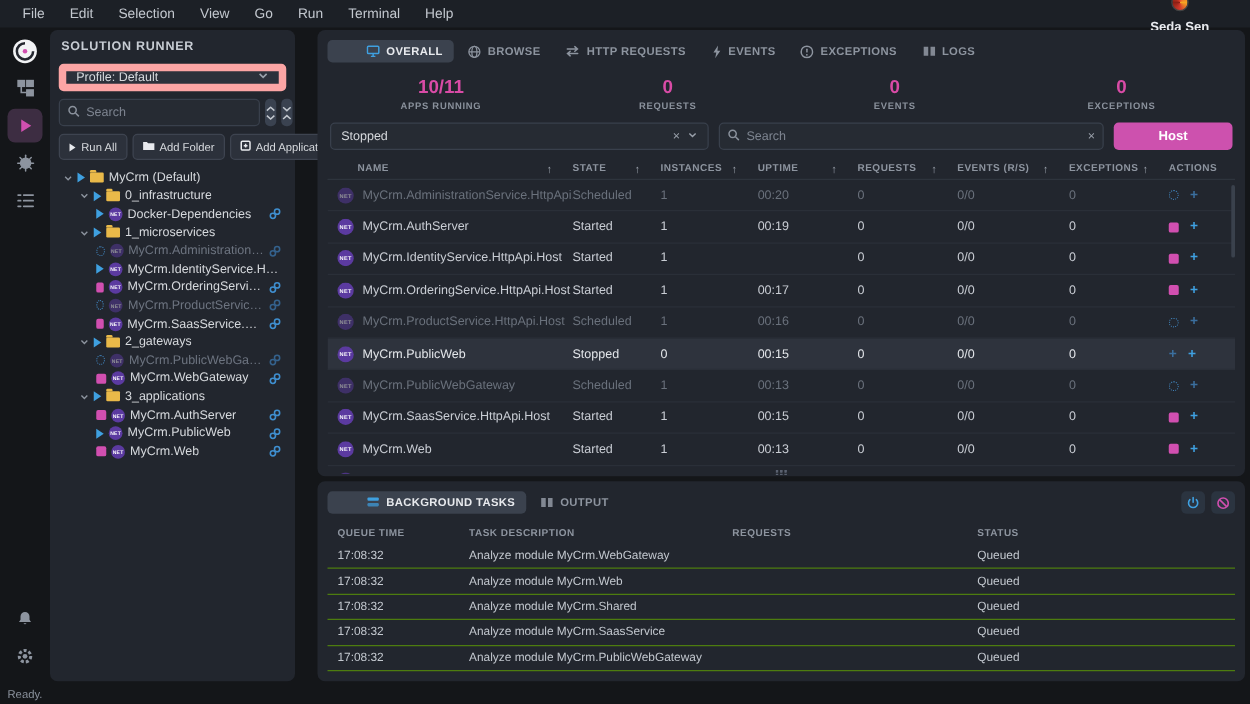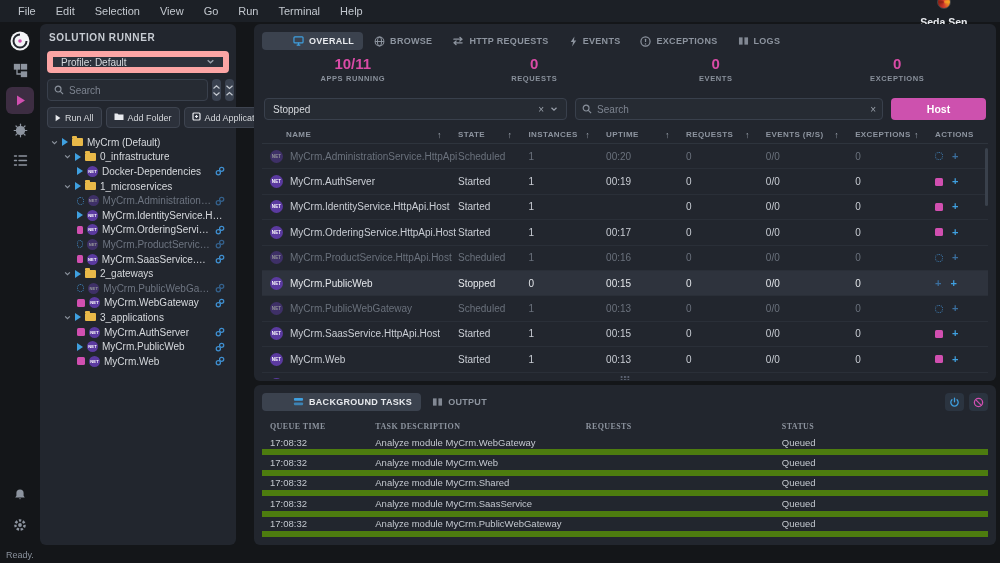--- a/index.html
+++ b/index.html
@@ -68,21 +68,21 @@
   .panel-bottom { flex:0 0 160px; background:#22262e; border-radius:6px; padding:5px 8px; display:flex; flex-direction:column; }
 
   .tabs { display:flex; align-items:center; gap:2px; height:24px; flex:0 0 24px; }
   .tab { display:flex; align-items:center; gap:5px; padding:4px 9px; border-radius:4px; font-size:9px; font-weight:bold; letter-spacing:.3px; color:#8d949f; white-space:nowrap; }
   .tab.active { background:#3b424e; color:#e8eaee;padding-left:31px; }
   .tab .tic { display:inline-flex; color:#3fa0e0; }
   .tab:not(.active) .tic { color:#8d949f; }
   .tabs-right { margin-left:auto; display:flex; gap:5px; }
   .mini-btn { width:19px; height:18px; border-radius:4px; background:#2b3440; display:flex; align-items:center; justify-content:center; }
 
-  .stats { display:flex; height:40px; flex:0 0 40px; align-items:flex-start; margin-top:2px; }
+  .stats { display:flex; height:40px; flex:0 0 40px; align-items:center; margin-top:2px; }
   .stat { flex:1; display:flex; flex-direction:column; align-items:center; gap:2px; }
   .stat-val { font-size:15px; font-weight:bold; color:#d94ba6; }
   .stat-lbl { font-size:7.5px; letter-spacing:.6px; color:#8a919c; font-weight:bold; }
 
   .filter-row { display:flex; gap:8px; height:22px; flex:0 0 22px; margin:3px 2px 6px; }
   .state-filter { flex:3.25; background:#262b33; border:1px solid #39404c; border-radius:4px; display:flex; align-items:center; padding:0 8px; font-size:10px; gap:6px; }
   .state-filter .x { margin-left:auto; color:#9aa1ab; font-size:10px; }
   .filter-search { flex:3.35; }
   .filter-search .x { color:#9aa1ab; font-size:10px; }
   .btn-clear { flex:0 0 95px; background:#cd51ae; border-radius:4px; color:#fff; font-size:10.5px; font-weight:bold; display:flex; align-items:center; justify-content:center; }
@@ -103,22 +103,22 @@
   .plus { color:#3fa0e0; font-size:11px; font-weight:bold; line-height:1; }
   .plus.dim { color:#3b6f9e; }
   .vthumb { position:absolute; right:0; top:4px; width:3px; height:58px; background:#3a414c; border-radius:2px; }
   .splitter { position:absolute; bottom:1px; left:50%; transform:translateX(-50%); width:9px; height:4px;
     background:radial-gradient(circle 1px at 1px 1px,#5a6170 1px,transparent 1.4px);
     background-size:3.5px 3px; }
 
   
   .grid4 { display:grid; grid-template-columns:14.5% 29% 27% 29.5%; }
   .bt-head { height:18px; flex:0 0 18px; align-items:center; color:#8d949f; font-size:8px; font-weight:bold; letter-spacing:.4px; margin-top:3px; }
-  .bt-head > div { padding-left:8px;font-family:Liberation Serif, serif; }
-  .bt-row { height:20.4px; align-items:center; font-size:9.5px; color:#c3c8cf; border-bottom:6px solid #4d7c0f; }
+  .bt-head > div { padding-left:8px; }
+  .bt-row { height:20.4px; align-items:center; font-size:9.5px; color:#c3c8cf; border-bottom:1px solid #4d7c0f; }
   .bt-row > div { padding-left:8px; white-space:nowrap; overflow:hidden; }
 
   
   .statusbar { height:16px; flex:0 0 16px; display:flex; align-items:center; font-size:9px; color:#8a919c; padding-left:6px; }
 </style>
 </head>
 <body>
 
 <div class="app">
 

